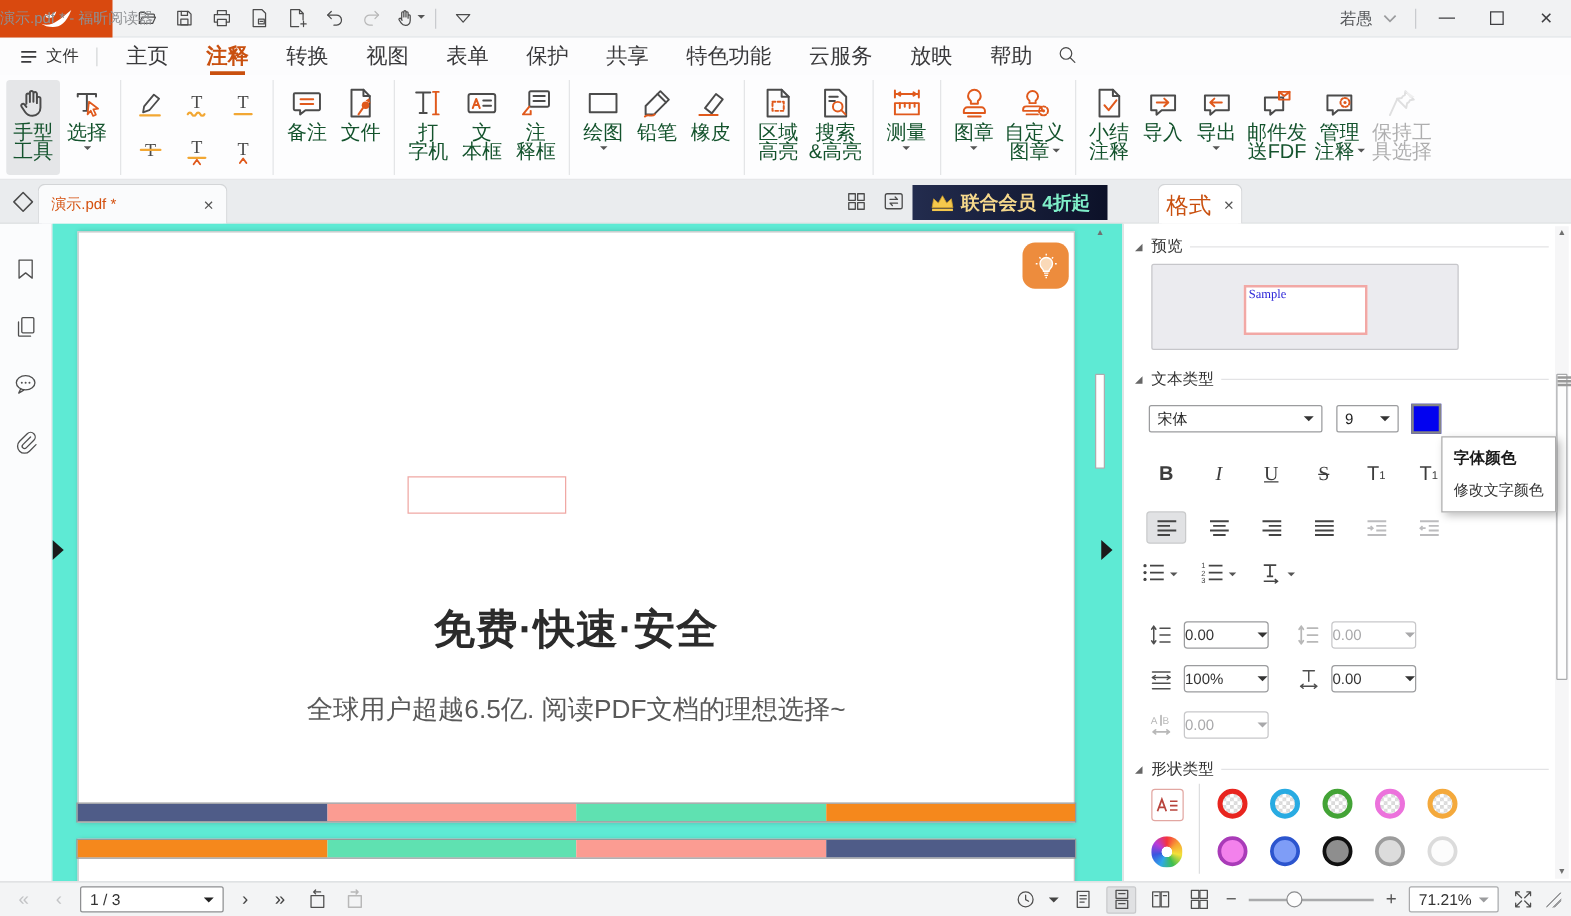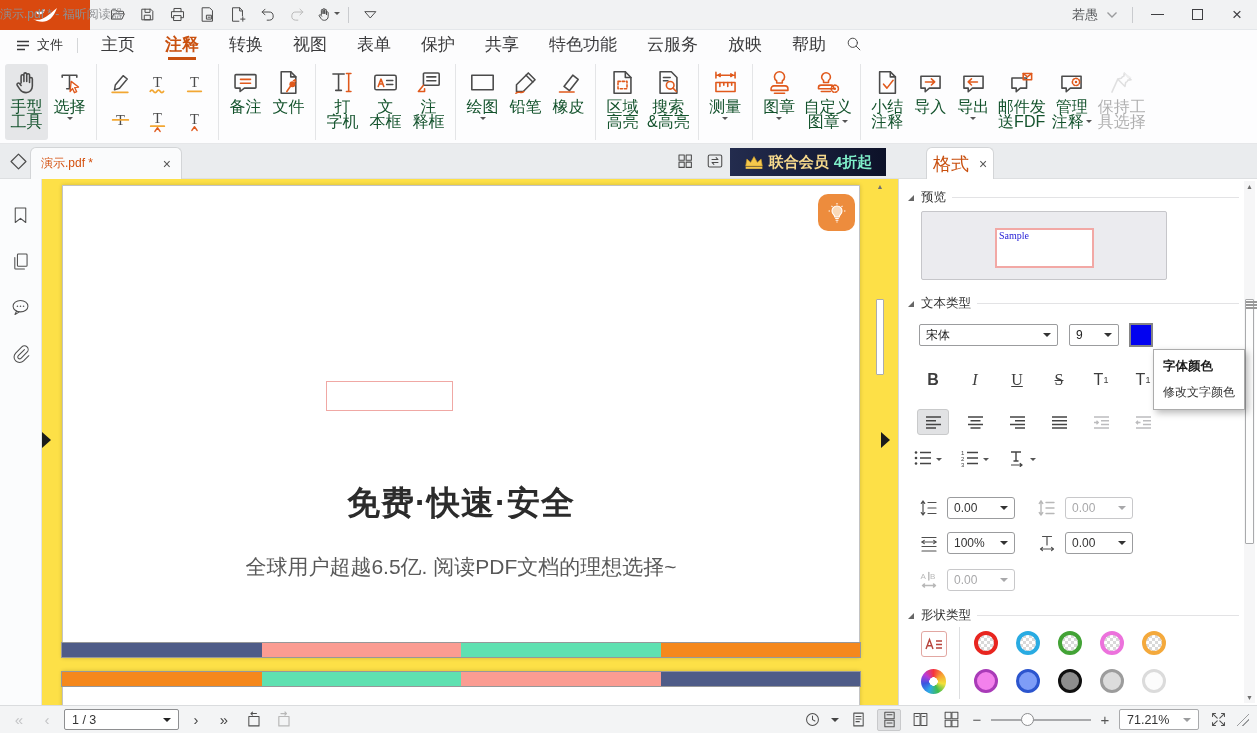--- a/index.html
+++ b/index.html
@@ -71,21 +71,21 @@
   .bn-gold{color:#F6D98C}
   .bn-cyan{color:#7FEFC9}
   .fmt-tab{position:absolute;left:926px;top:3px;width:68px;height:32px;background:#FFFFFF;border:1px solid #D3D5D7;border-bottom:none;border-radius:6px 6px 0 0;display:flex;align-items:center;justify-content:center;gap:10px}
   .fmt-label{color:#C9500F;font-size:18px}
   .tab-close2{color:#555;font-size:14px}
 
   
   .main{height:526px;display:flex}
   .leftrail{width:42px;background:#FBFCFD;border-right:1px solid #E2E4E6;display:flex;flex-direction:column;align-items:center;padding-top:26px;gap:22px}
   .rail-ic svg{width:21px;height:21px}
-  .docarea{flex:1;background:#fde047;position:relative;overflow:hidden}
+  .docarea{flex:1;background:#5eead4;position:relative;overflow:hidden}
   .page{position:absolute;left:20px;width:798px;background:#fff;border:1px solid #C2C3C5;box-shadow:0 0 4px rgba(0,0,0,.18)}
   .p1{top:6px;height:473px}
   .p2{top:492px;height:40px}
   .stripes{position:absolute;left:-1px;right:-1px;height:14px;display:flex;outline:1px solid #97989A}
   #stripes1{bottom:0}
   #stripes2{top:0}
   .stripes div{flex:1}
   .tip-btn{position:absolute;right:4px;top:8px;width:37px;height:37px;background:#ED8C3D;border-radius:10px;display:flex;align-items:center;justify-content:center}
   .tip-btn svg{width:24px;height:24px}
   .annot-box{position:absolute;left:263px;top:195px;width:127px;height:30px;border:1px solid #F0A8A4;background:#fff}
@@ -122,21 +122,21 @@
   .al-btn{width:32px;height:26px;margin-right:10px;display:flex;align-items:center;justify-content:center;border-radius:3px}
   .al-btn.selected{background:#E1E2E4;border:1px solid #C9CACB}
   .al-btn svg{width:19px;height:15px}
   .listbtns{position:absolute;left:14px;top:270px;display:flex;align-items:center}
   .ls-btn{display:flex;align-items:center;margin-right:18px}
   .ls-btn svg{width:20px;height:18px}
   .ls-btn .rb-caret{margin-top:6px;margin-left:3px}
   .sprow{position:absolute;display:flex;align-items:center}
   .sp-ic{width:20px;height:20px;margin-right:8px}
   .sp-ic svg{width:20px;height:20px}
-  .sp-combo{position:relative;width:68px;height:22px;background:#fff;border:1px solid #9B9C9E;border-radius:3px;display:flex;align-items:center;padding:0 6px;font-size:12px}
+  .sp-combo{position:relative;width:68px;height:22px;background:#fff;border:1px solid #9B9C9E;border-radius:3px;display:flex;align-items:center;padding:0 0;font-size:12px}
   .sp-combo .ca{margin-left:auto;width:0;height:0;border:4px solid transparent;border-top-color:#333;transform:translateY(2px)}
   .sp-combo.disabled{border-color:#C8C8CA;color:#A8A8AA}
   .sp-combo.disabled .ca{border-top-color:#A8A8AA}
   .shape-a{position:absolute;left:22px;top:452px;width:26px;height:26px;border:1px solid #E2A7A2;border-radius:3px;display:flex;align-items:center;justify-content:center}
   .shape-a svg{width:20px;height:16px}
   .shape-div{position:absolute;left:60px;top:448px;width:1px;height:72px;background:#DDDEE0}
   .ringrow{position:absolute;left:75px;top:452px;display:flex;gap:18px}
   .ring{width:24px;height:24px;border-radius:50%;border:4px solid #000;background:#fff;background-image:linear-gradient(45deg,#D9D9D9 25%,transparent 25%,transparent 75%,#D9D9D9 75%),linear-gradient(45deg,#D9D9D9 25%,transparent 25%,transparent 75%,#D9D9D9 75%);background-size:6px 6px;background-position:0 0,3px 3px}
   .fillrow{position:absolute;left:75px;top:490px;display:flex;gap:18px}
   .fillc{width:24px;height:24px;border-radius:50%;border:3px solid #000}
@@ -160,21 +160,21 @@
   .page-combo .ca{margin-left:auto;width:0;height:0;border:4px solid transparent;border-top-color:#222;transform:translateY(2px)}
   .sb-ic{width:24px;height:22px;display:flex;align-items:center;justify-content:center;border-radius:2px}
   .sb-ic svg{width:17px;height:17px}
   .sb-ic.selected{background:#E0E1E3;border:1px solid #C8C9CB}
   .sb-right{margin-left:auto;display:flex;align-items:center;gap:7px}
   .sb-caret{width:0;height:0;border:4px solid transparent;border-top-color:#444;transform:translateY(2px)}
   .zoom-minus,.zoom-plus{font-size:15px;color:#555;width:14px;text-align:center}
   .slider{position:relative;width:100px;height:20px}
   .slider .track{position:absolute;left:0;right:0;top:9px;height:2px;background:#A9AAAC}
   .slider .sl-thumb{position:absolute;left:30%;top:3px;width:13px;height:13px;border-radius:50%;background:#FDFDFD;border:1px solid #8B8C8E}
-  .zoom-combo{position:relative;width:80px;height:21px;background:#fff;border:1px solid #A9AAAC;border-radius:2px;display:flex;align-items:center;padding:0 7px;font-size:12.5px}
+  .zoom-combo{position:relative;width:72px;height:21px;background:#fff;border:1px solid #A9AAAC;border-radius:2px;display:flex;align-items:center;padding:0 7px;font-size:12.5px}
   .zoom-combo .ca{margin-left:auto;width:0;height:0;border:4px solid transparent;border-top-color:#9B9C9E;transform:translateY(2px)}
   .grip{width:12px;height:12px;background:linear-gradient(135deg,transparent 0 46%,#9B9C9E 46% 54%,transparent 54% 70%,#9B9C9E 70% 78%,transparent 78%)}
 </style>
 </head>
 <body>
 
 <div class="app">
 
   <div class="titlebar">
     <div class="logo-block">

